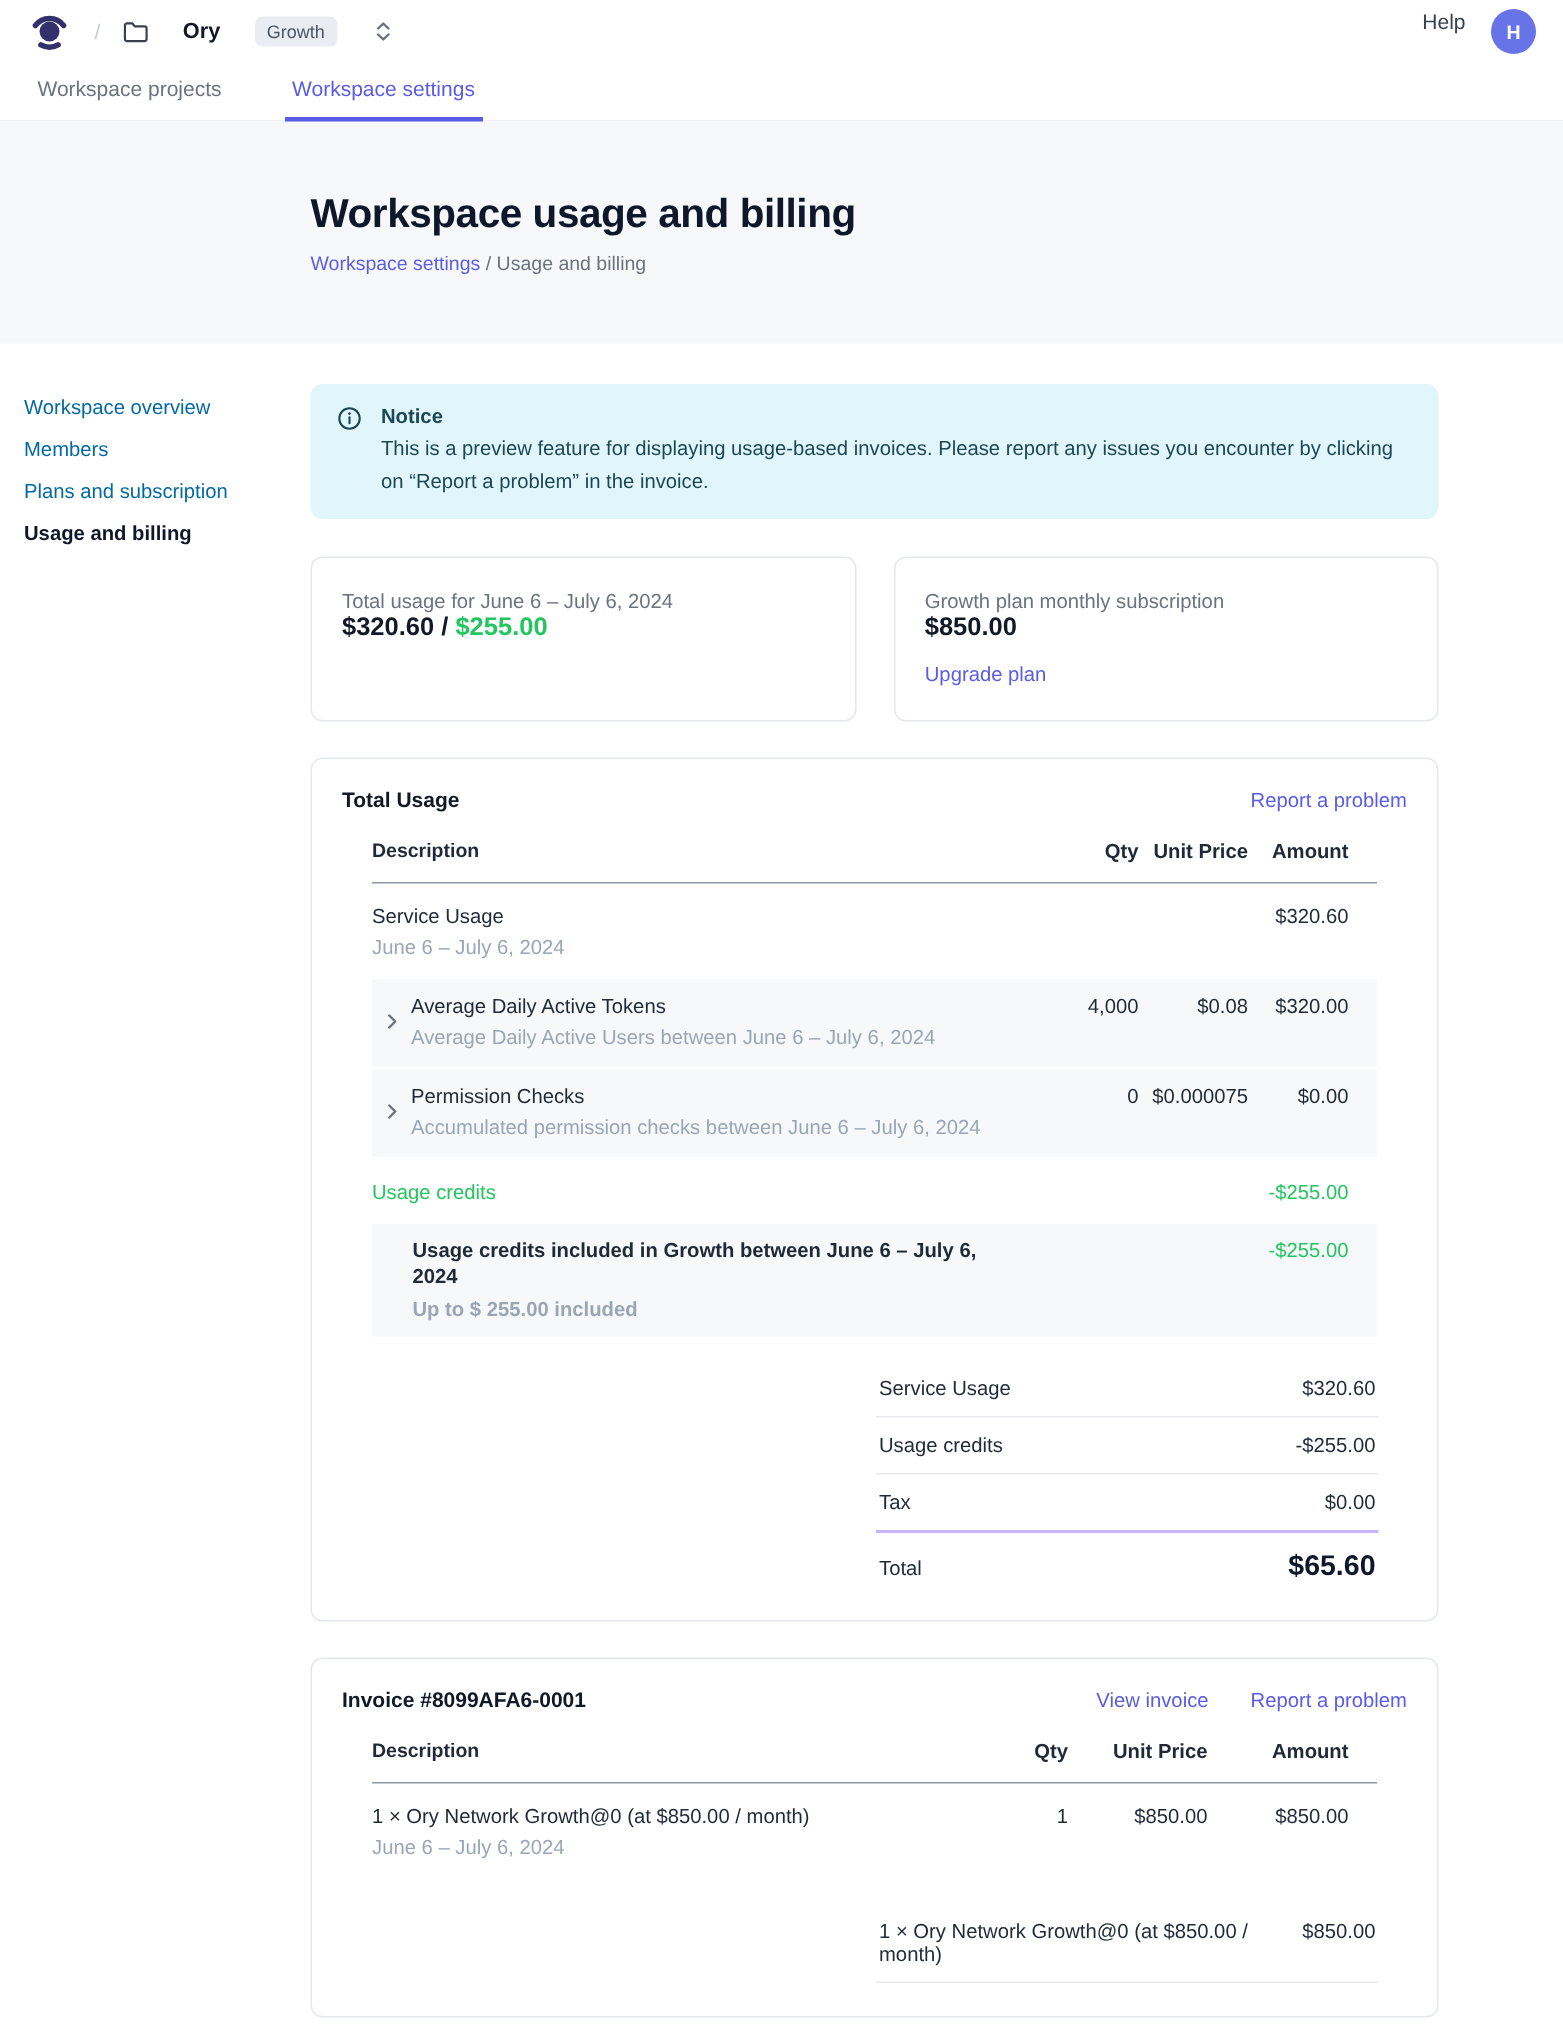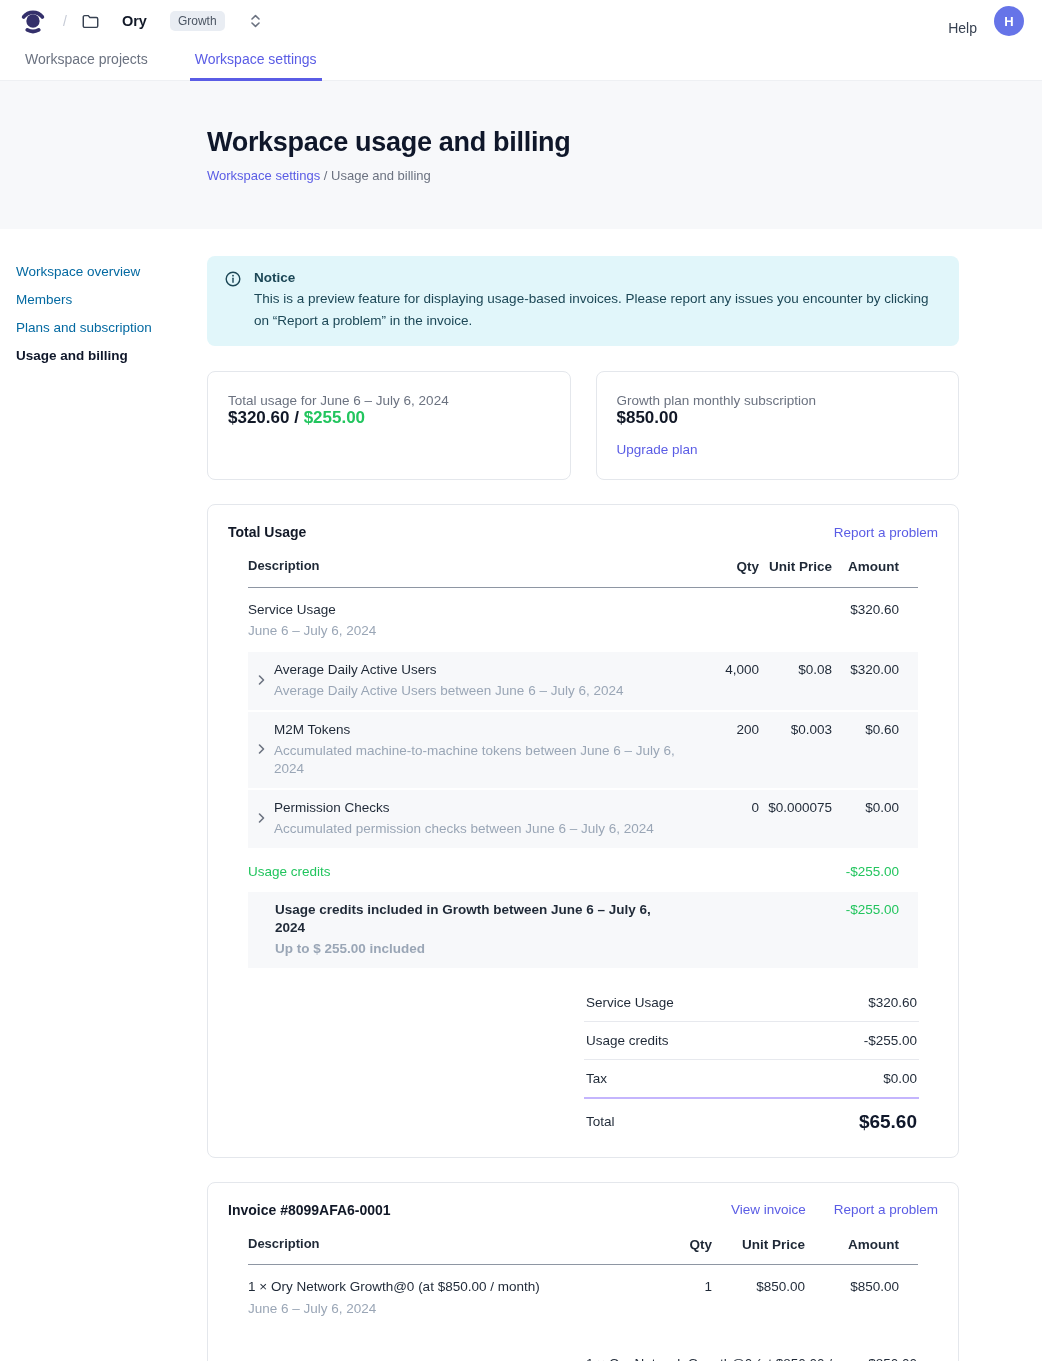--- a/index.html
+++ b/index.html
@@ -13,21 +13,21 @@
 
   
   .header { height: 42px; display: flex; align-items: center; padding: 0 18px 0 20px; background:#fff; }
   .logo { display:flex; align-items:center; }
   .crumb-slash { color:#c6cbd6; font-size:14px; margin: 0 15px 0 17px; }
   .ws-switcher { display:flex; align-items:center; gap:23px; cursor:pointer; }
   .folder-icon { display:flex; }
   .ws-name { font-size:14.5px; font-weight:600; color:#111827; }
   .badge { background:#e9edf3; color:#4b5563; font-size:12px; line-height:1; padding:4px 8px; border-radius:5px; font-weight:500; }
   .updown-icon { display:flex; margin-left:2px; }
-  .header-right { margin-left:auto; display:flex; align-items:flex-end; gap:17px; }
+  .header-right { margin-left:auto; display:flex; align-items:flex-start; gap:17px; }
   .help-link { font-size:14px; color:#374151; }
   .avatar { width:30px; height:30px; border-radius:50%; background:#6674e8; color:#fff;
             font-size:13px; font-weight:600; display:flex; align-items:center; justify-content:center; cursor:pointer; }
 
   
   .tabs { display:flex; gap:37px; padding: 0 20px; border-bottom:1px solid #eef0f3; background:#fff; }
   .tab { font-size:14px; color:#6b7280; padding: 9px 5px 11px; cursor:pointer; border-bottom:3px solid transparent; margin-bottom:-1px; }
   .tab.active { color:#5a5ce5; border-bottom-color:#5a5ce5; }
 
   
@@ -201,45 +201,29 @@
         </div>
 
         <div class="grid-u t-row row-band">
           <div class="desc-flex">
             <span class="chev">
               <svg width="9" height="12" viewBox="0 0 9 12" fill="none" stroke="#6b7280" stroke-width="1.6" stroke-linecap="round" stroke-linejoin="round">
                   <path d="M2.5 2 L6.5 6 L2.5 10"></path>
                 </svg>
             </span>
             <div>
-              <div class="row-title">Average Daily Active Users</div>
+              <div class="row-title">Average Daily Active Tokens</div>
               <div class="row-sub">Average Daily Active Users between June 6 – July 6, 2024</div>
             </div>
           </div>
           <div class="num">4,000</div>
           <div class="num">$0.08</div>
           <div class="num col-amount">$320.00</div>
         </div>
 
-        <div class="grid-u t-row row-band">
-          <div class="desc-flex">
-            <span class="chev">
-              <svg width="9" height="12" viewBox="0 0 9 12" fill="none" stroke="#6b7280" stroke-width="1.6" stroke-linecap="round" stroke-linejoin="round">
-                  <path d="M2.5 2 L6.5 6 L2.5 10"></path>
-                </svg>
-            </span>
-            <div>
-              <div class="row-title">M2M Tokens</div>
-              <div class="row-sub">Accumulated machine-to-machine tokens between June 6 – July 6, 2024</div>
-            </div>
-          </div>
-          <div class="num">200</div>
-          <div class="num">$0.003</div>
-          <div class="num col-amount">$0.60</div>
-        </div>
 
         <div class="grid-u t-row row-band">
           <div class="desc-flex">
             <span class="chev">
               <svg width="9" height="12" viewBox="0 0 9 12" fill="none" stroke="#6b7280" stroke-width="1.6" stroke-linecap="round" stroke-linejoin="round">
                   <path d="M2.5 2 L6.5 6 L2.5 10"></path>
                 </svg>
             </span>
             <div>
               <div class="row-title">Permission Checks</div>

